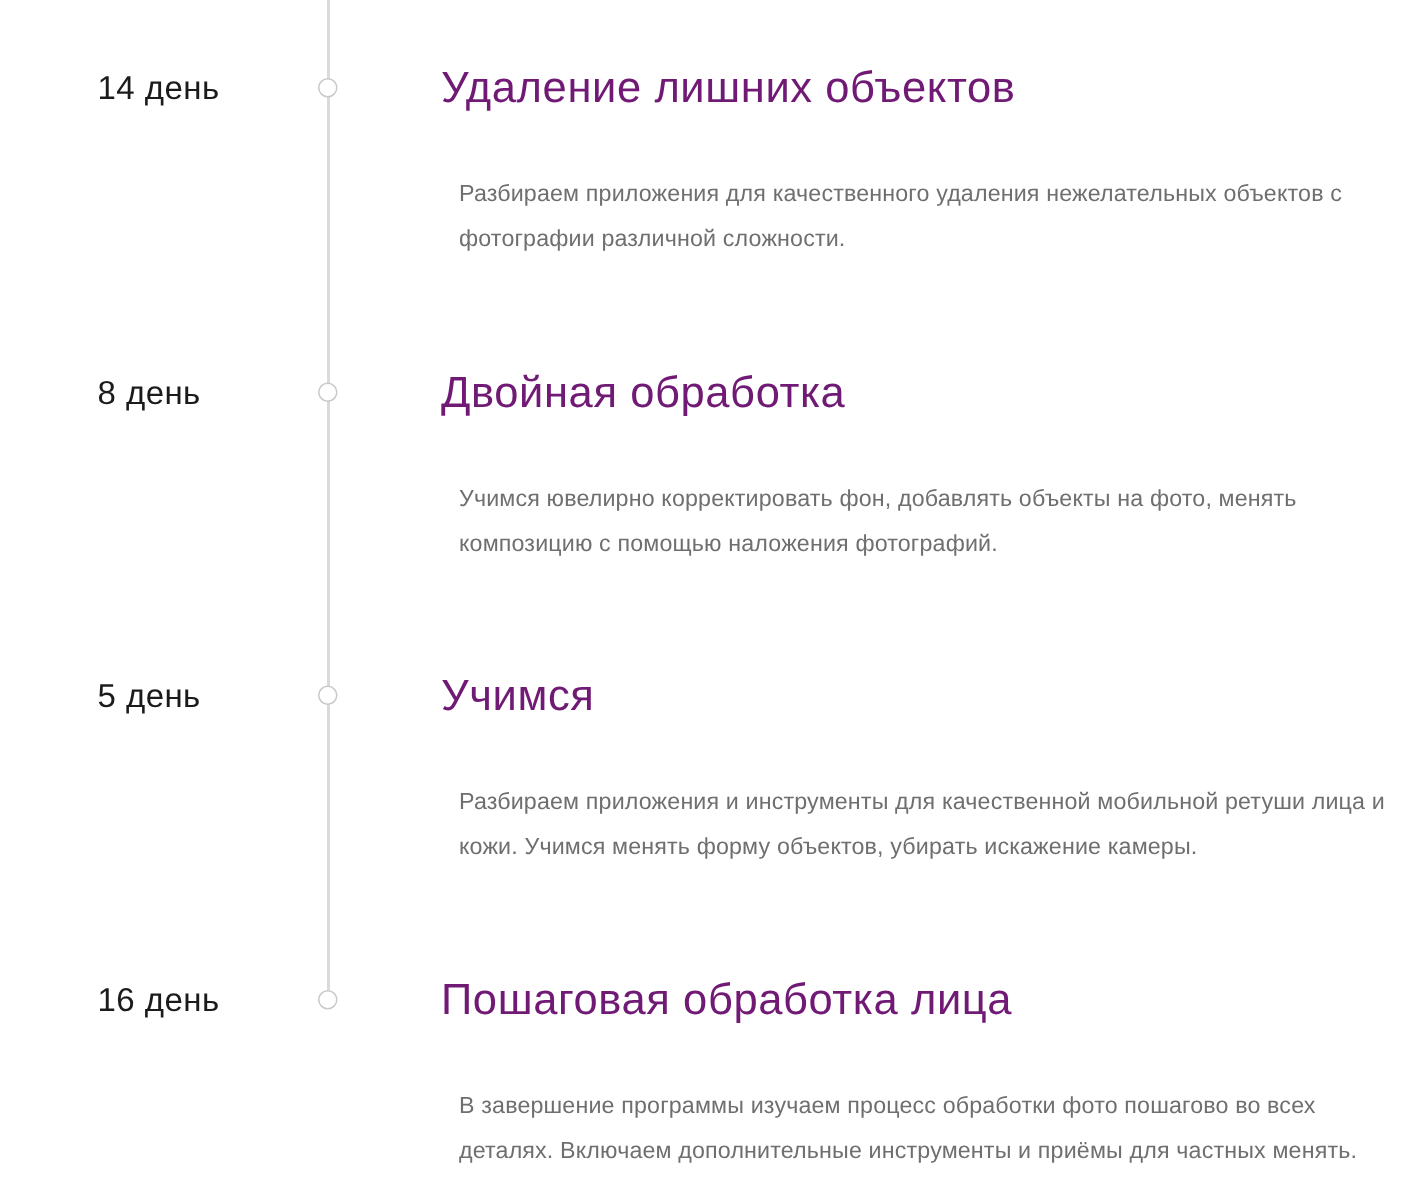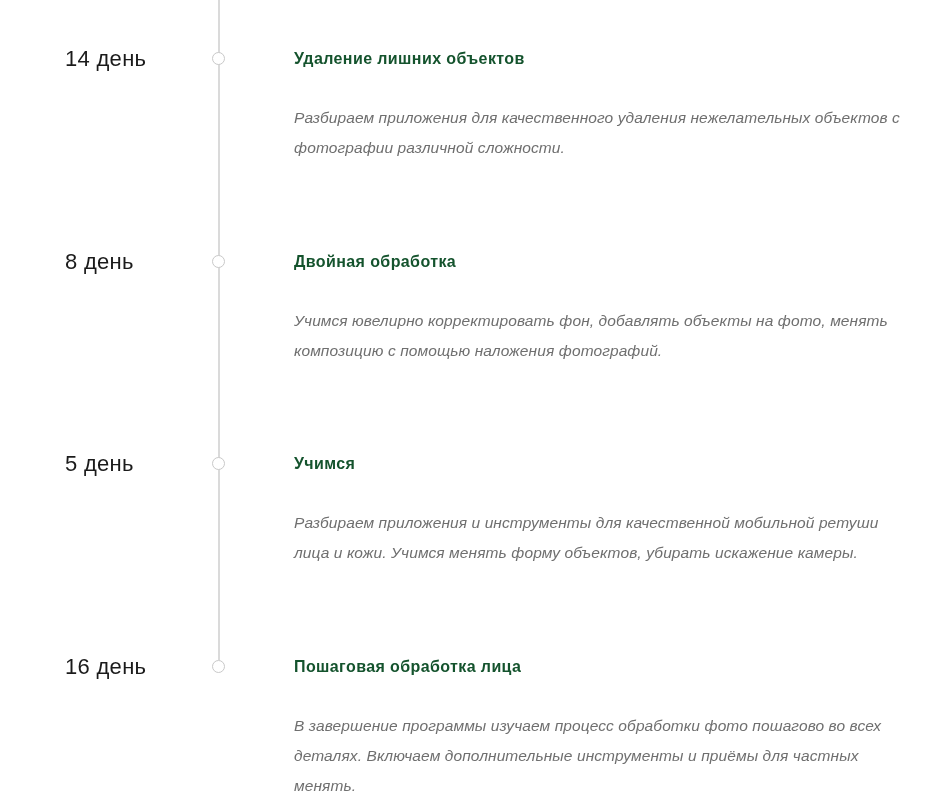--- a/index.html
+++ b/index.html
@@ -43,38 +43,37 @@
     border: 1.5px solid #c9c9c9;
     border-radius: 50%;
     background: #ffffff;
     z-index: 2;
   }
   .title {
     position: absolute;
     left: 294px;
     top: calc(var(--cy) - 16px);
     margin: 0;
-    font-size: 16px;
+    font-size: 29px;
     line-height: 32px;
-    font-weight: 700;
-    color: #14532d;
+    font-weight: 400;
+    color: #701a75;
     letter-spacing: 0.4px;
     white-space: nowrap;
   }
   .desc {
     position: absolute;
     left: 294px;
     top: calc(var(--cy) + 44px);
     width: 620px;
-    margin: 0;
+    margin: 12px;
     font-size: 15.5px;
     line-height: 30px;
     color: #6f6f6f;
     letter-spacing: 0.1px;
-    font-style: italic;
   }
 </style>
 </head>
 <body>
 
 
 
 <div class="timeline-line"></div>
 
 <div class="item" style="--cy:59px">

